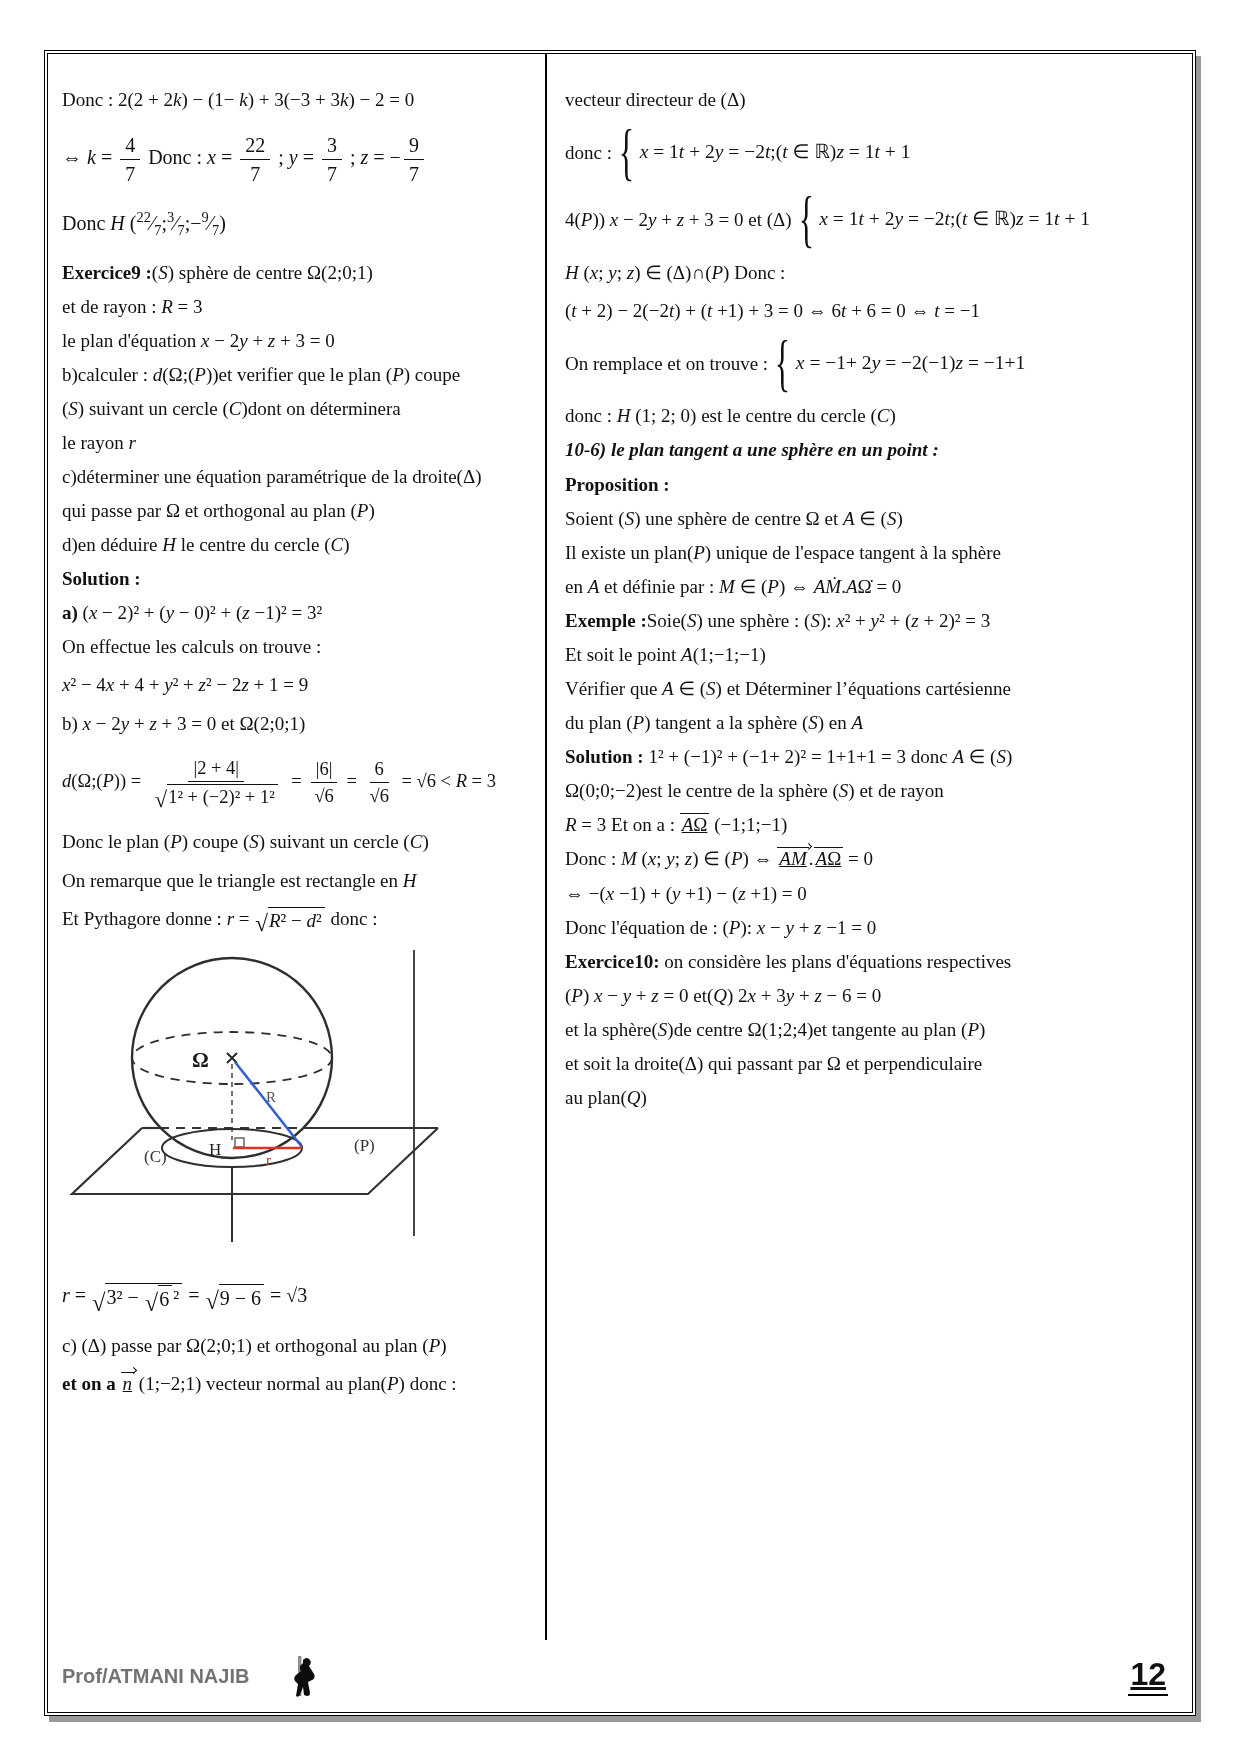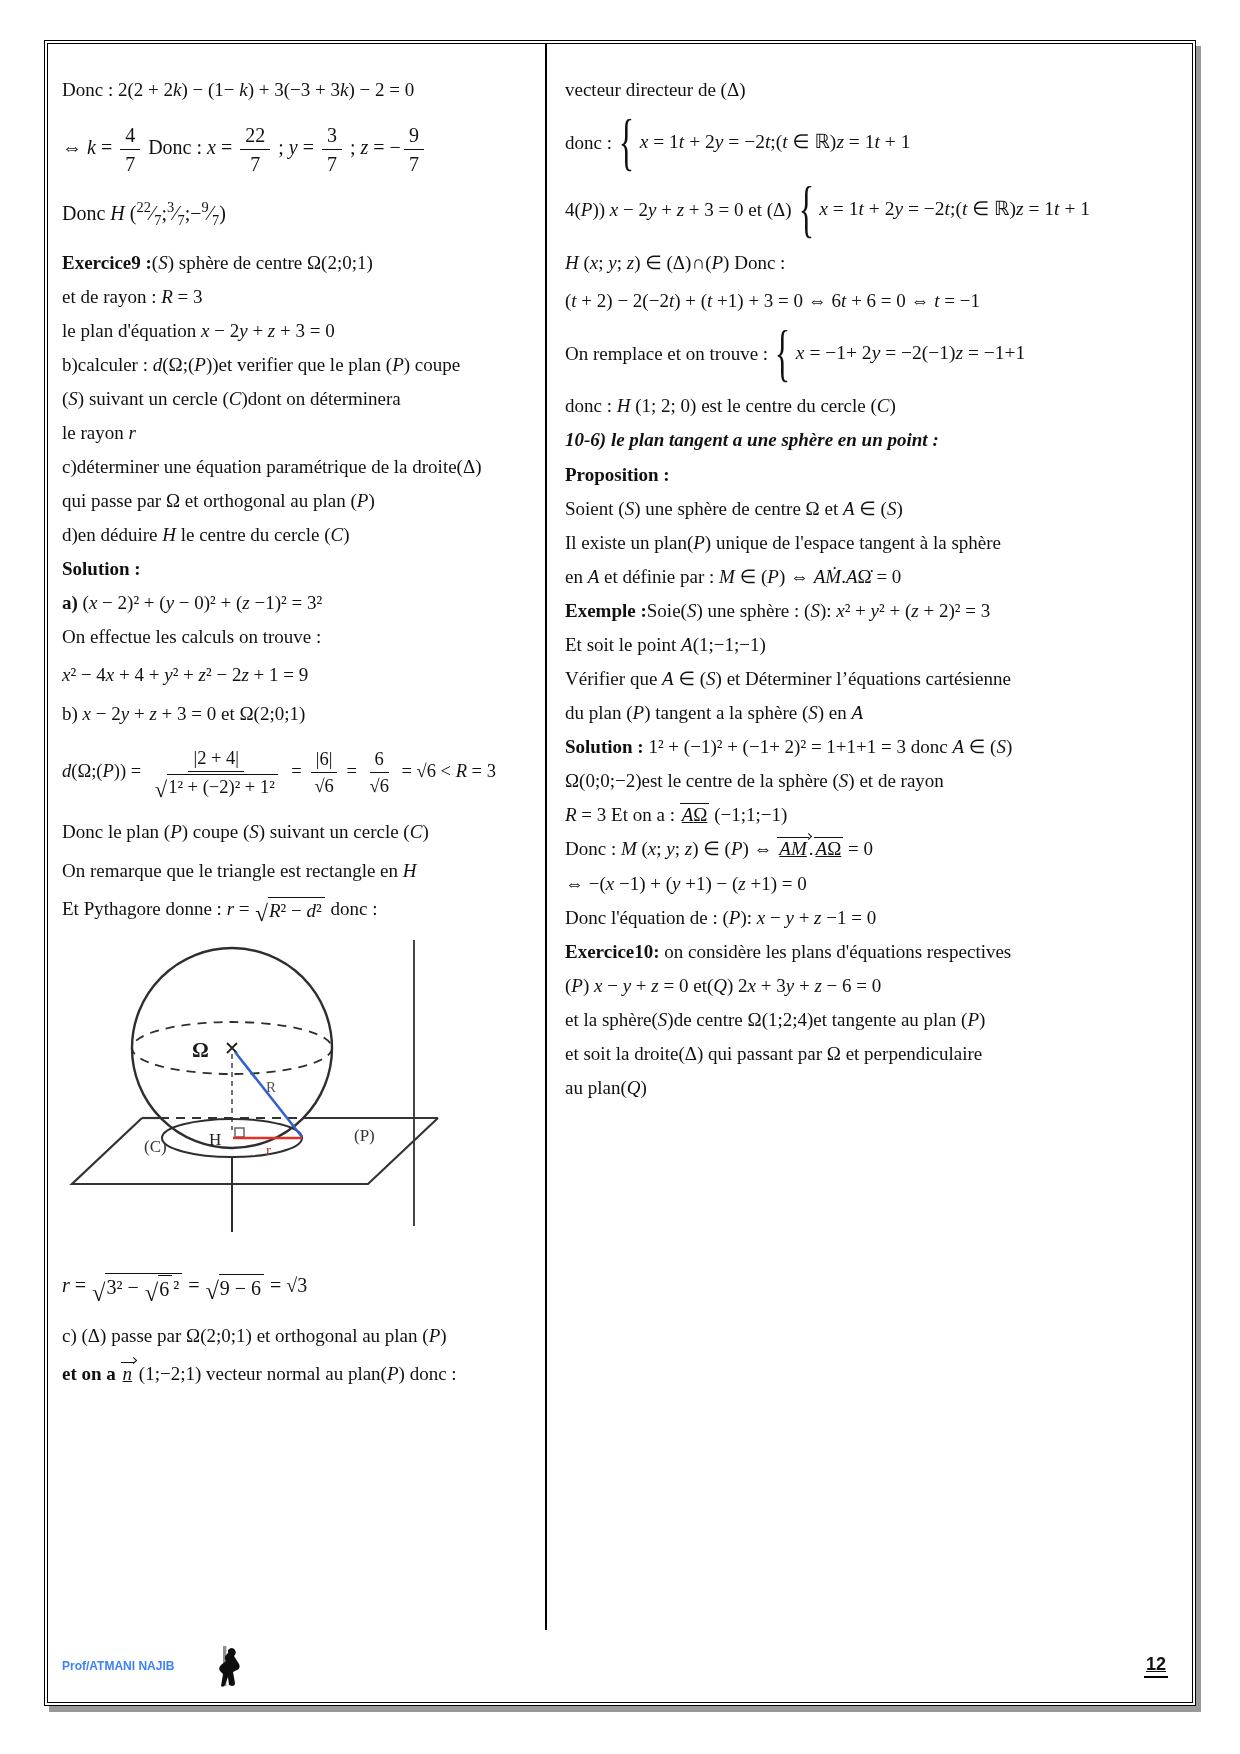--- a/index.html
+++ b/index.html
@@ -1,18 +1,18 @@
 <!DOCTYPE html>
 <html><head>
 <meta charset="utf-8">
 <style>
   html,body{margin:0;padding:0;background:#ffffff;}
   body{width:1240px;height:1754px;position:relative;font-family:"Liberation Serif",serif;color:#111;}
   .page{
-    position:absolute;left:44px;top:40px;width:1152px;height:1666px;
+    position:absolute;left:44px;top:50px;width:1152px;height:1666px;
     box-sizing:border-box;background:#fff;
     border:4px double #000;
     box-shadow:5px 6px 0 #999;
   }
   .cols{display:flex;height:1586px;overflow:hidden;}
   .col-left{width:499px;box-sizing:border-box;border-right:2px solid #000;padding:24px 8px 0 14px;}
   .col-right{flex:1;box-sizing:border-box;padding:24px 10px 0 18px;}
   .line{font-size:19px;line-height:1.32;margin:9px 0;}
   .lg{font-size:20px;margin:20px 0;}
   .tight{font-size:18.5px;}
@@ -37,25 +37,25 @@
   }
   
   .sysrow{display:flex;align-items:center;gap:5px;margin:13px 0;}
   .sys-label{font-size:19px;}
   .brace{font-size:64px;font-weight:400;line-height:.85;transform:scaleX(.5);font-family:"Liberation Serif",serif;margin:0 -7px 0 -6px;}
   .rows{display:flex;flex-direction:row;}
   .rows .srow{font-size:19.5px;line-height:1.05;padding:4px 0;}
   .diagram-wrap{margin:10px 0 4px 0;}
   
   .footer{height:72px;display:flex;align-items:center;padding:0 24px 0 14px;}
-  .footer .author{font-family:"Liberation Sans",sans-serif;font-weight:bold;font-size:12px;color:#3b82f6;}
+  .footer .author{font-family:"Liberation Sans",sans-serif;font-weight:bold;font-size:20px;color:#737373;}
   .footer .logo{margin-left:40px;}
   .footer .pagenum{
     margin-left:auto;font-family:"Liberation Sans",sans-serif;font-weight:bold;
-    font-size:18px;border-bottom:2.5px solid #000;padding:0 2px 1px;text-decoration:underline;
+    font-size:32px;border-bottom:2.5px solid #000;padding:0 2px 1px;text-decoration:underline;
   }
 </style>
 </head>
 <body>
 
 <div class="page">
   <div class="cols">
     <div class="col-left" id="col-left">
         <div class="line">Donc : <span class="mm">2(2 + 2<i>k</i>) − (1− <i>k</i>) + 3(−3 + 3<i>k</i>) − 2 = 0</span></div>
         <div class="line lg">⇔ <i>k</i> = <span class="fr">

